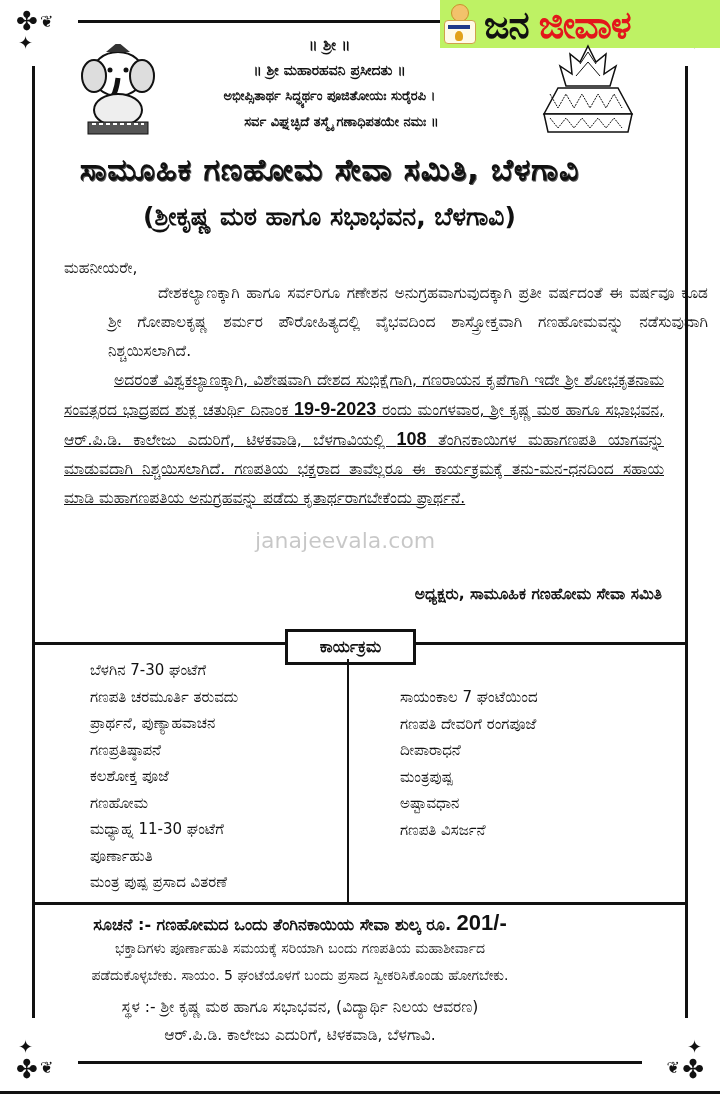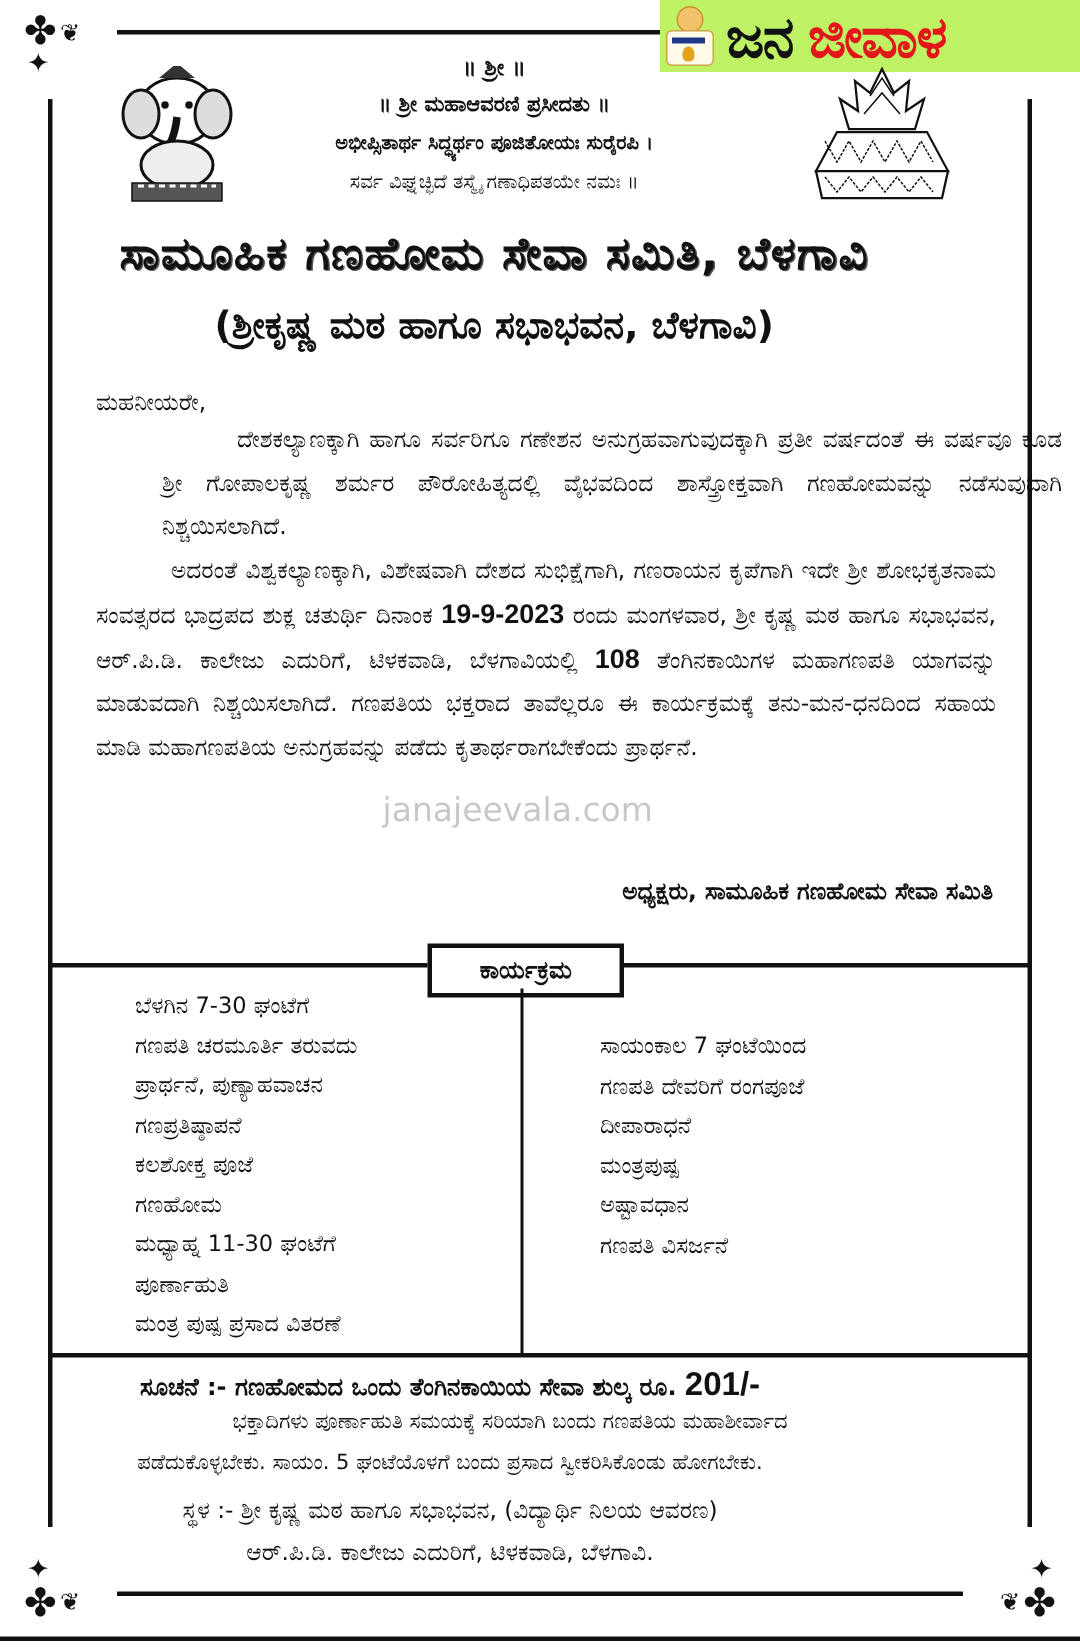--- a/index.html
+++ b/index.html
@@ -30,45 +30,45 @@
   .logo .w1 { font-family: "DejaVu Sans", sans-serif; font-weight: bold; font-size: 38px; color: #111; letter-spacing: -1px; margin-right: 10px; }
   .logo .w2 { font-family: "DejaVu Sans", sans-serif; font-weight: bold; font-size: 38px; color: #e3161b; letter-spacing: -1px; }
 
   .ganesha { position: absolute; left: 78px; top: 44px; width: 80px; height: 92px; }
   .homa { position: absolute; left: 540px; top: 44px; width: 96px; height: 92px; }
 
   .center { position: absolute; left: 0; width: 659px; text-align: center; }
   .shri { top: 36px; font-size: 15px; font-weight: bold; }
   .line1 { top: 62px; font-size: 14px; font-weight: bold; }
   .line2 { top: 88px; font-size: 13px; font-weight: bold; }
-  .line3 { top: 114px; font-size: 13px; font-weight: normal; }
+  .line3 { top: 114px; font-size: 13px; font-weight: bold; padding-left: 12px; }
   .title { top: 152px; font-size: 30px; font-weight: bold; letter-spacing: 1px; text-shadow: 1px 1px 0 #555; }
   .subtitle { top: 202px; font-size: 25px; font-weight: bold; }
 
   .body-text { position: absolute; left: 64px; width: 600px; font-size: 15.5px; line-height: 29px; }
   .greeting { top: 254px; }
   .para1 { top: 279px; text-indent: 50px; text-align: justify; margin-left: 44px; }
-  .para2 { top: 366px; text-indent: 50px; text-align: justify; }
+  .para2 { top: 366px; text-indent: 50px; text-align: justify; text-decoration: underline; }
   .b { font-weight: bold; font-family: "Liberation Sans", sans-serif; font-size: 18px; }
   .signature { position: absolute; top: 585px; right: 58px; font-size: 15.5px; font-weight: bold; }
   .watermark { position: absolute; top: 528px; left: 255px; font-size: 22px; color: rgba(0,0,0,0.22); font-family: "DejaVu Sans", sans-serif; }
 
   .prog-rule { position: absolute; top: 642px; left: 34px; width: 652px; height: 3px; background: #111; }
   .prog-box { position: absolute; top: 629px; left: 285px; width: 125px; height: 30px; border: 3px solid #111; background: #fff; text-align: center; font-size: 16px; font-weight: bold; line-height: 30px; }
   .prog-divider { position: absolute; top: 659px; left: 347px; width: 2px; height: 243px; background: #111; }
   .col { position: absolute; font-size: 15px; line-height: 26.5px; font-weight: 500; }
   .col-left { top: 657px; left: 90px; }
   .col-right { top: 684px; left: 400px; }
   .col .item { white-space: nowrap; }
   .bottom-prog-rule { position: absolute; top: 902px; left: 34px; width: 652px; height: 3px; background: #111; }
 
   .note { position: absolute; left: 0; width: 600px; text-align: center; }
   .note1 { top: 910px; font-size: 16px; font-weight: bold; }
   .note1 .amt { font-family: "Liberation Sans", sans-serif; font-size: 22px; }
-  .note2 { top: 940px; font-size: 14px; padding-left: 40px; }
+  .note2 { top: 940px; font-size: 14px; }
   .note3 { top: 967px; font-size: 14px; }
   .venue1 { top: 998px; font-size: 15.5px; }
   .venue2 { top: 1026px; font-size: 15.5px; }
 </style>
 </head>
 <body>
 
 <div class="frame">
   <div class="border-line bt"></div>
   <div class="border-line bb"></div>
@@ -124,21 +124,21 @@
 <svg class="homa" viewBox="0 0 96 92">
   <path d="M48 2 L56 18 L66 10 L64 30 L76 22 L70 42 L26 42 L20 22 L32 30 L30 10 L40 18 Z" fill="#fff" stroke="#111" stroke-width="1.5"></path>
   <path d="M40 20 L48 8 L56 20 M36 32 L48 18 L60 32" stroke="#111" fill="none"></path>
   <path d="M18 44 L78 44 L92 70 L4 70 Z" fill="#fff" stroke="#111" stroke-width="1.5"></path>
   <path d="M4 70 L92 70 L88 88 L8 88 Z" fill="#fff" stroke="#111" stroke-width="1.5"></path>
   <path d="M10 50 l8 14 l8 -14 l8 14 l8 -14 l8 14 l8 -14 l8 14 l8 -14 l8 14" stroke="#111" fill="none" stroke-dasharray="2 1"></path>
   <path d="M10 74 l8 10 l8 -10 l8 10 l8 -10 l8 10 l8 -10 l8 10 l8 -10 l8 10" stroke="#111" fill="none" stroke-dasharray="2 1"></path>
 </svg>
 
 <div class="center shri">॥ ಶ್ರೀ ॥</div>
-<div class="center line1">॥ ಶ್ರೀ ಮಹಾಆವರಣಿ ಪ್ರಸೀದತು ॥</div>
+<div class="center line1">॥ ಶ್ರೀ ಮಹಾರಹವನಿ ಪ್ರಸೀದತು ॥</div>
 <div class="center line2">ಅಭೀಪ್ಸಿತಾರ್ಥ ಸಿದ್ಧ್ಯರ್ಥಂ ಪೂಜಿತೋಯಃ ಸುರೈರಪಿ ।</div>
 <div class="center line3">ಸರ್ವ ವಿಘ್ನಚ್ಛಿದೆ ತಸ್ಮೈ ಗಣಾಧಿಪತಯೇ ನಮಃ ॥</div>
 
 <div class="center title">ಸಾಮೂಹಿಕ ಗಣಹೋಮ ಸೇವಾ ಸಮಿತಿ, ಬೆಳಗಾವಿ</div>
 <div class="center subtitle">(ಶ್ರೀಕೃಷ್ಣ ಮಠ ಹಾಗೂ ಸಭಾಭವನ, ಬೆಳಗಾವಿ)</div>
 
 <div class="body-text greeting">ಮಹನೀಯರೇ,</div>
 <div class="body-text para1">ದೇಶಕಲ್ಯಾಣಕ್ಕಾಗಿ ಹಾಗೂ ಸರ್ವರಿಗೂ ಗಣೇಶನ ಅನುಗ್ರಹವಾಗುವುದಕ್ಕಾಗಿ ಪ್ರತೀ ವರ್ಷದಂತೆ ಈ ವರ್ಷವೂ ಕೂಡ ಶ್ರೀ ಗೋಪಾಲಕೃಷ್ಣ ಶರ್ಮರ ಪೌರೋಹಿತ್ಯದಲ್ಲಿ ವೈಭವದಿಂದ ಶಾಸ್ತ್ರೋಕ್ತವಾಗಿ ಗಣಹೋಮವನ್ನು ನಡೆಸುವುದಾಗಿ ನಿಶ್ಚಯಿಸಲಾಗಿದೆ.</div>
 <div class="body-text para2"><span>ಅದರಂತೆ ವಿಶ್ವಕಲ್ಯಾಣಕ್ಕಾಗಿ, ವಿಶೇಷವಾಗಿ ದೇಶದ ಸುಭಿಕ್ಷೆಗಾಗಿ, ಗಣರಾಯನ ಕೃಪೆಗಾಗಿ ಇದೇ ಶ್ರೀ ಶೋಭಕೃತನಾಮ ಸಂವತ್ಸರದ ಭಾದ್ರಪದ ಶುಕ್ಲ ಚತುರ್ಥಿ ದಿನಾಂಕ </span><span class="b">19-9-2023</span><span> ರಂದು ಮಂಗಳವಾರ, ಶ್ರೀ ಕೃಷ್ಣ ಮಠ ಹಾಗೂ ಸಭಾಭವನ, ಆರ್.ಪಿ.ಡಿ. ಕಾಲೇಜು ಎದುರಿಗೆ, ಟಿಳಕವಾಡಿ, ಬೆಳಗಾವಿಯಲ್ಲಿ </span><span class="b">108</span><span> ತೆಂಗಿನಕಾಯಿಗಳ ಮಹಾಗಣಪತಿ ಯಾಗವನ್ನು ಮಾಡುವದಾಗಿ ನಿಶ್ಚಯಿಸಲಾಗಿದೆ. ಗಣಪತಿಯ ಭಕ್ತರಾದ ತಾವೆಲ್ಲರೂ ಈ ಕಾರ್ಯಕ್ರಮಕ್ಕೆ ತನು-ಮನ-ಧನದಿಂದ ಸಹಾಯ ಮಾಡಿ ಮಹಾಗಣಪತಿಯ ಅನುಗ್ರಹವನ್ನು ಪಡೆದು ಕೃತಾರ್ಥರಾಗಬೇಕೆಂದು ಪ್ರಾರ್ಥನೆ.</span></div>
 <div class="watermark">janajeevala.com</div>

